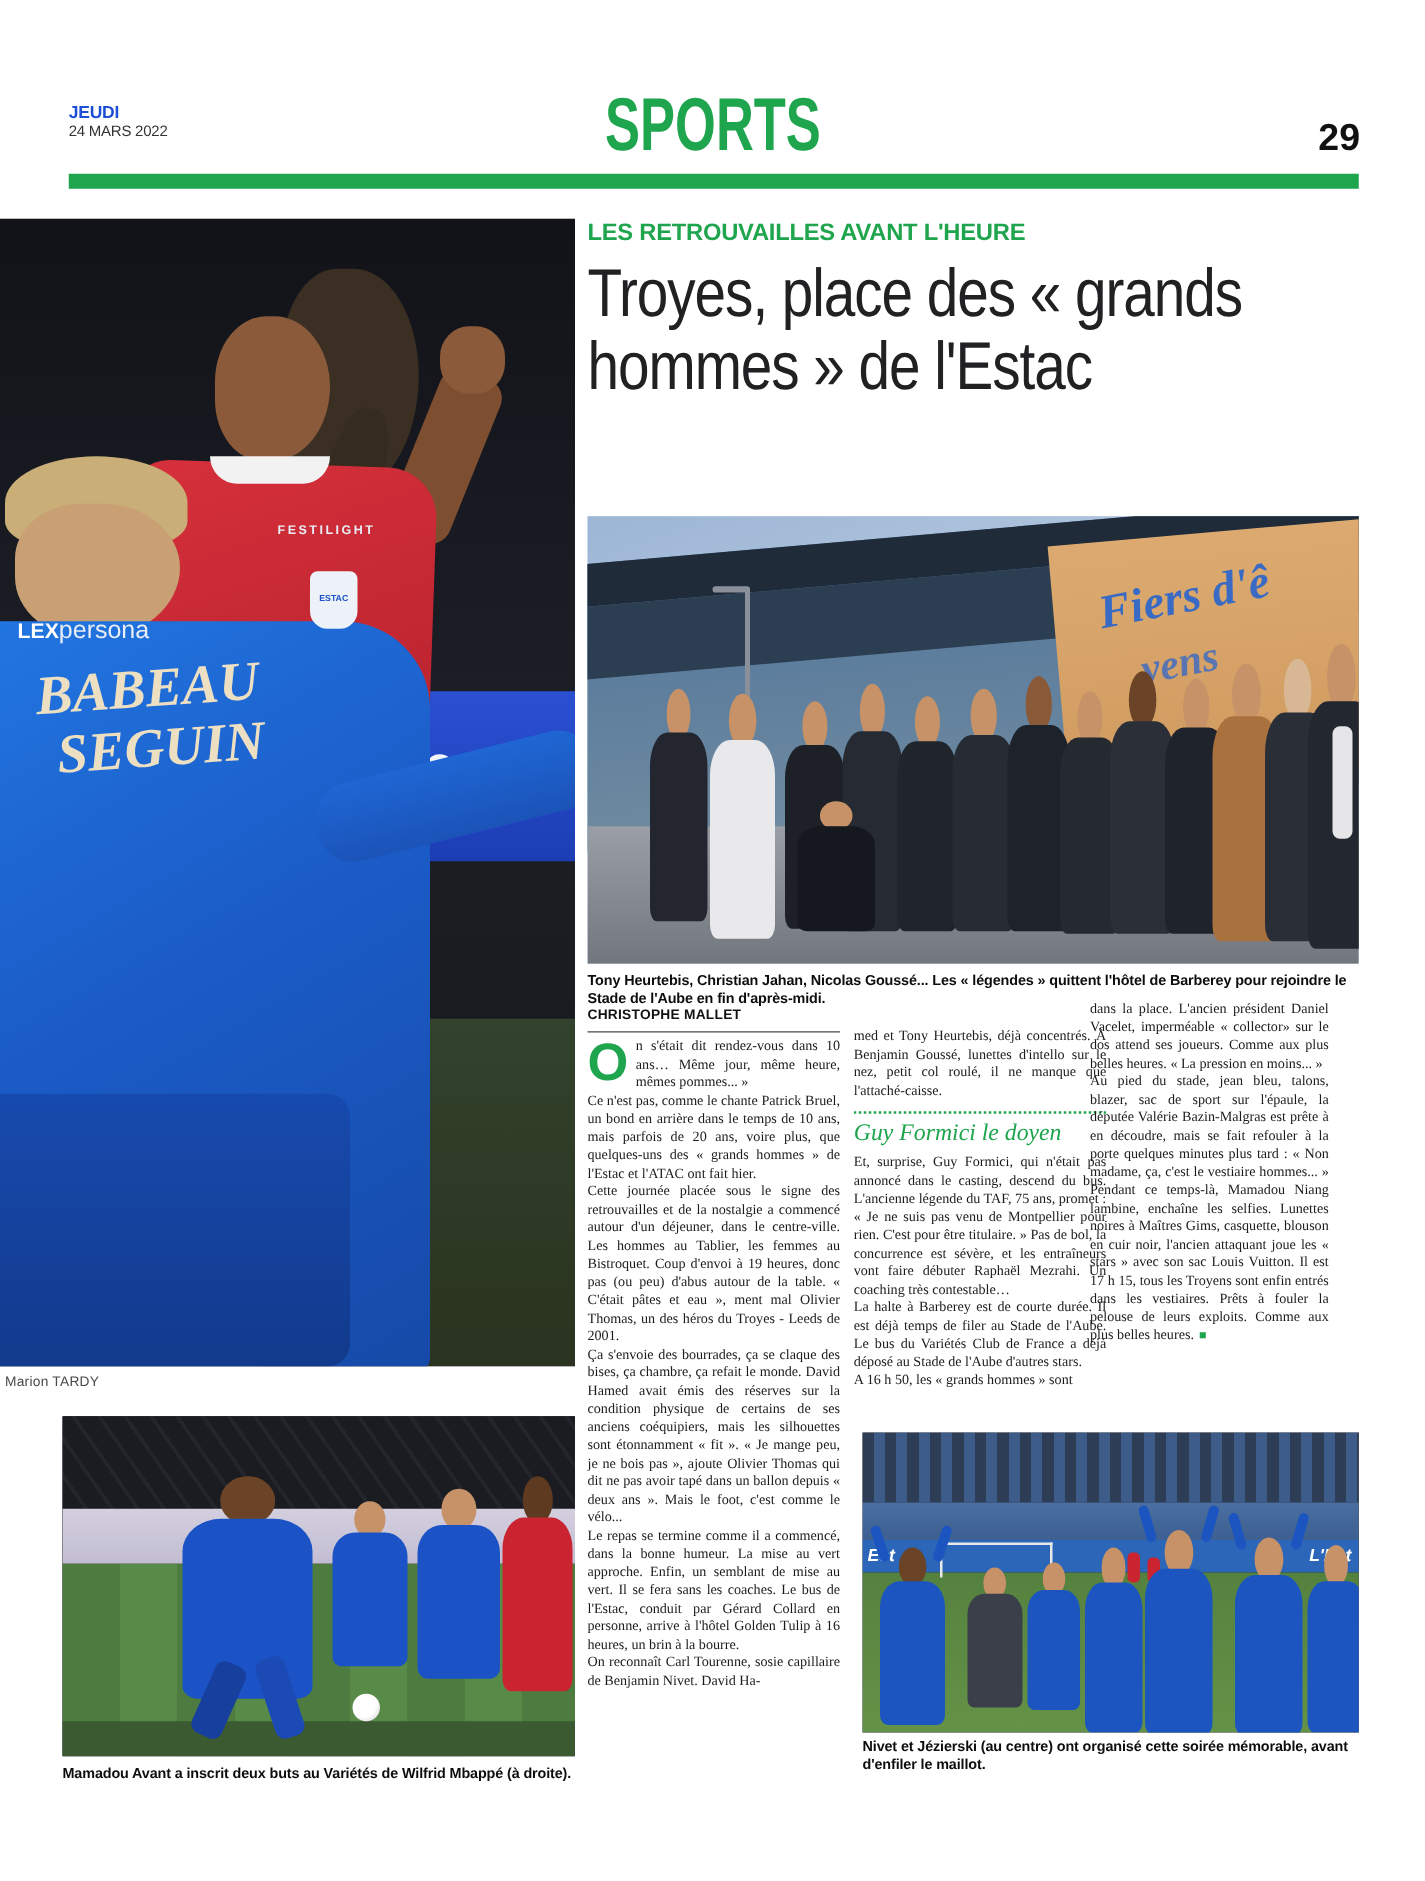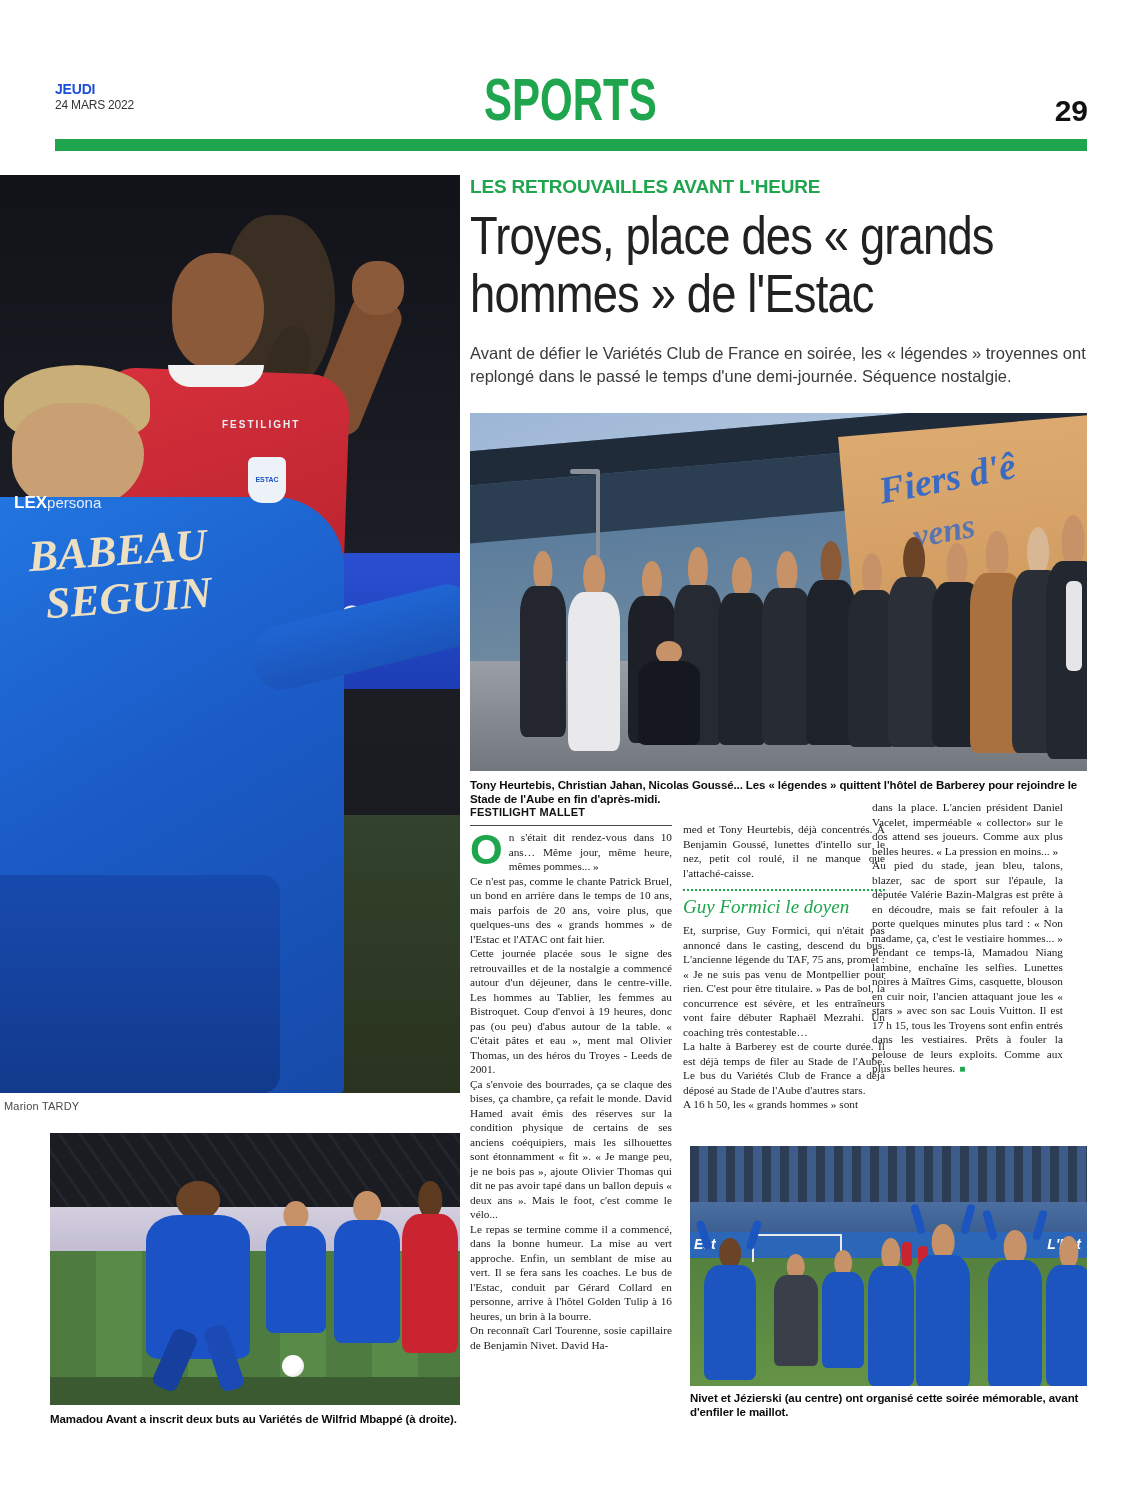--- a/index.html
+++ b/index.html
@@ -86,21 +86,21 @@
     <div>
       <div class="abs" style="left:4px;top:190px;width:146px;height:74px;background:#c9ae78;border-radius:50% 50% 30% 30%;"></div>
       <div class="abs" style="left:12px;top:228px;width:132px;height:108px;background:#c99f74;border-radius:46% 54% 60% 52%;"></div>
       <div class="abs" style="left:-40px;top:322px;width:384px;height:600px;background:linear-gradient(150deg,#2277e2 0%,#1b5cc8 45%,#164aa8 100%);border-radius:40px 70px 10px 10px;"></div>
       <div class="abs" style="left:250px;top:430px;width:230px;height:64px;background:linear-gradient(#1f66d4,#1b53b8);border-radius:30px;transform:rotate(-14deg);"></div>
       <span class="abs" style="left:222px;top:244px;font-size:10px;font-weight:bold;color:#e9eef6;letter-spacing:2px;">FESTILIGHT</span>
       <div class="abs" style="left:248px;top:282px;width:38px;height:46px;background:#edf1f8;border-radius:6px 6px 14px 14px;text-align:center;">
         <span style="font-size:7px;font-weight:bold;color:#1b53c6;line-height:46px;">ESTAC</span>
       </div>
       <div class="abs" style="left:14px;top:318px;">
-        <span style="font-size:17px;font-weight:bold;color:#fff;">LEX</span><span style="font-size:15px;color:#e7ecf5;">persona</span>
+        <span style="font-size:17px;font-weight:bold;color:#fff;">LEX</span><span style="font-size:20px;color:#e7ecf5;">persona</span>
       </div>
       <div class="abs" style="left:30px;top:352px;font-family:'Liberation Serif',serif;font-style:italic;font-weight:bold;color:#ecdfc2;font-size:44px;line-height:48px;transform:rotate(-4deg);">
         <div>BABEAU</div>
         <div style="margin-left:14px;">SEGUIN</div>
       </div>
       <div class="abs" style="left:-20px;top:700px;width:300px;height:218px;background:linear-gradient(#174aae,#123a8c);border-radius:18px;"></div>
     </div>
   </div>
   <div class="credit">Marion TARDY</div>
 
@@ -131,21 +131,20 @@
       </div>
     <div class="abs" style="left:232px;top:222px;width:22px;height:22px;border-radius:50%;background:radial-gradient(circle at 35% 35%,#ffffff 55%,#c9c9c9);"></div>
   </div>
   <div class="caption" style="left:50px;top:1412px;width:410px;">Mamadou Avant a inscrit deux buts au Variétés de Wilfrid Mbappé (à droite).</div>
 
   <div class="kicker">LES RETROUVAILLES AVANT L'HEURE</div>
   <div class="headline">
     <div class="hl">Troyes, place des « grands</div>
     <div class="hl">hommes » de l'Estac</div>
   </div>
-  <div class="standfirst">Avant de défier le Variétés Club de France en soirée, les « légendes » troyennes ont replongé dans le passé le temps d'une demi-journée. Séquence nostalgie.</div>
 
   <div class="ph" style="left:470px;top:413px;width:617px;height:358px;background:#b7c8de;">
     <div class="abs" style="inset:0;background:linear-gradient(160deg,#9db6d6 0%,#c3d2e4 60%,#cdd6e2 100%);"></div>
     <div class="abs" style="left:0;top:188px;width:90px;height:50px;background:#8c8a76;opacity:.5;border-radius:40%;"></div>
     <div class="abs" style="left:-20px;top:40px;width:680px;height:230px;transform:rotate(-5deg);transform-origin:left top;background:linear-gradient(#51749b,#6f8ba0);">
       <div class="abs" style="left:0;top:0;width:100%;height:34px;background:#1f2b38;"></div>
       <div class="abs" style="left:0;top:34px;width:100%;height:58px;background:#2c3e52;"></div>
       <div class="abs" style="left:388px;top:18px;width:300px;height:200px;background:linear-gradient(#dcaa70,#d09a5e);">
         <div class="abs" style="left:36px;top:28px;font-family:'Liberation Serif',serif;font-style:italic;font-weight:bold;color:#3a6bc4;font-size:38px;transform:rotate(-6deg);">Fiers d'ê</div>
         <div class="abs" style="left:66px;top:84px;font-family:'Liberation Serif',serif;font-style:italic;font-weight:bold;color:#3a6bc4;font-size:34px;opacity:.8;transform:rotate(-6deg);">yens</div>
@@ -208,21 +207,21 @@
         <div class="bd"></div>
       </div>
     <div class="abs" style="left:596px;top:168px;width:16px;height:90px;background:#e6e6e8;border-radius:6px;"></div>
     <div class="person" style="left:168px;top:228px;width:62px;height:104px;--c:#15181e;">
         <div class="hd"></div>
         <div class="bd"></div>
       </div>
   </div>
   <div class="caption" style="left:470px;top:778px;width:617px;">Tony Heurtebis, Christian Jahan, Nicolas Goussé... Les « légendes » quittent l'hôtel de Barberey pour rejoindre le Stade de l'Aube en fin d'après-midi.</div>
 
-  <div class="byline">FESTILIGHT MALLET</div>
+  <div class="byline">CHRISTOPHE MALLET</div>
 
   <div class="col" style="left:470px;top:830px;width:202px;height:578px;">
     <p><span class="dropcap">O</span><span>n s'était dit rendez-vous dans 10 ans… Même jour, même heure, mêmes pommes... »</span></p>
     <p>Ce n'est pas, comme le chante Patrick Bruel, un bond en arrière dans le temps de 10 ans, mais parfois de 20 ans, voire plus, que quelques-uns des « grands hommes » de l'Estac et l'ATAC ont fait hier.</p>
     <p>Cette journée placée sous le signe des retrouvailles et de la nostalgie a commencé autour d'un déjeuner, dans le centre-ville. Les hommes au Tablier, les femmes au Bistroquet. Coup d'envoi à 19 heures, donc pas (ou peu) d'abus autour de la table. « C'était pâtes et eau », ment mal Olivier Thomas, un des héros du Troyes - Leeds de 2001.</p>
     <p>Ça s'envoie des bourrades, ça se claque des bises, ça chambre, ça refait le monde. David Hamed avait émis des réserves sur la condition physique de certains de ses anciens coéquipiers, mais les silhouettes sont étonnamment « fit ». « Je mange peu, je ne bois pas », ajoute Olivier Thomas qui dit ne pas avoir tapé dans un ballon depuis « deux ans ». Mais le foot, c'est comme le vélo...</p>
     <p>Le repas se termine comme il a commencé, dans la bonne humeur. La mise au vert approche. Enfin, un semblant de mise au vert. Il se fera sans les coaches. Le bus de l'Estac, conduit par Gérard Collard en personne, arrive à l'hôtel Golden Tulip à 16 heures, un brin à la bourre.</p>
     <p>On reconnaît Carl Tourenne, sosie capillaire de Benjamin Nivet. David Ha-</p>
   </div>
 

